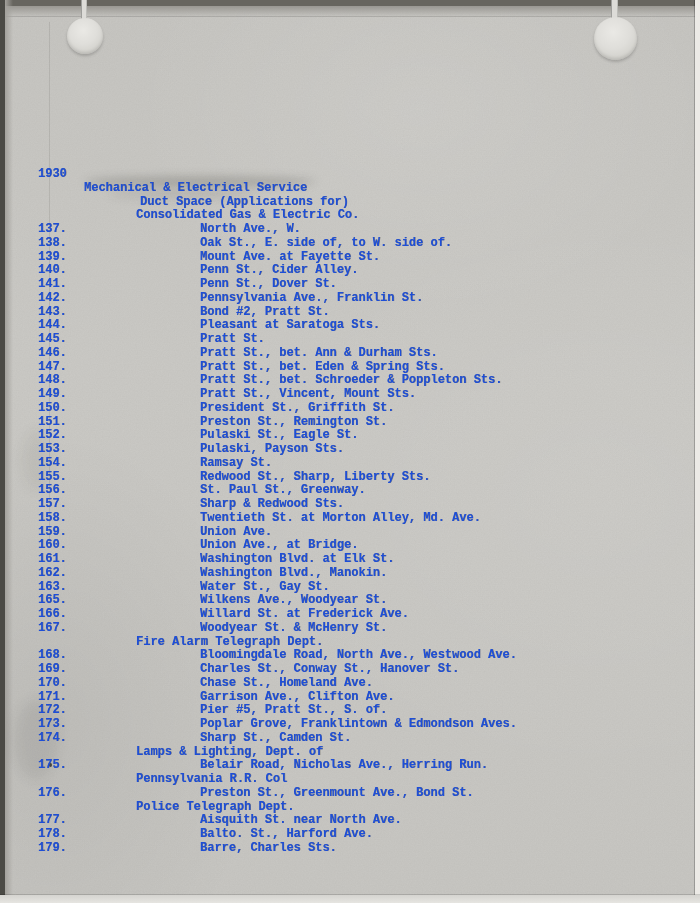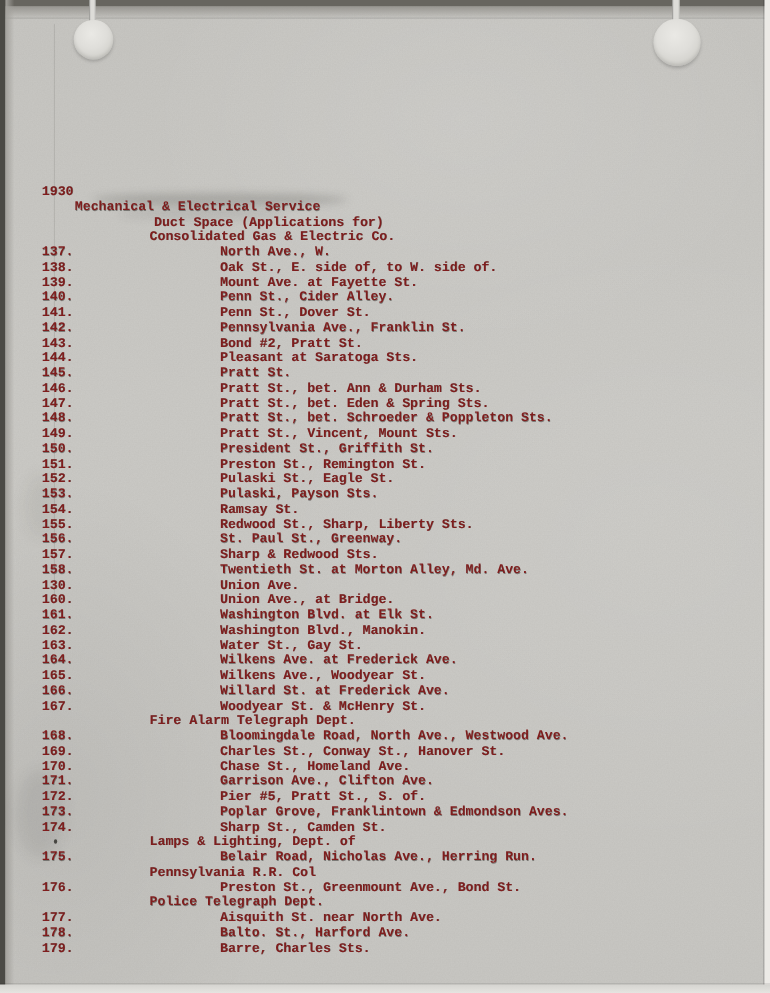--- a/index.html
+++ b/index.html
@@ -61,27 +61,27 @@
   .ink-dot{position:absolute;left:49px;top:763px;width:3px;height:4px;border-radius:50%;
     background:rgba(52,50,46,0.85);}
   .fold-line{position:absolute;left:49px;top:22px;width:1px;height:520px;background:rgba(80,78,74,0.14);}
 
   .noise{position:absolute;inset:0;pointer-events:none;}
 
   
   .doc{
     position:absolute;left:0;top:168px;width:700px;
     font:700 12px/13.75px "Liberation Mono", monospace;
-    color:#7f1d1d;
+    color:#1d4ed8;
     text-shadow:0.4px 0.4px 0.5px rgba(64,62,58,0.55);
   }
   .row{position:relative;height:13.75px;white-space:pre;}
   .row span{position:absolute;top:0;}
   .row.year .txt{left:38px;}
-  .row.h1   .txt{left:68px;}
+  .row.h1   .txt{left:84px;}
   .row.h2   .txt{left:104px;padding-left:36px;}
   .row.h3   .txt{left:136px;}
   .row.entry .num{left:38px;}
   .row.entry .txt{left:200px;}
 </style>
 </head>
 <body>
 
 <div class="scan">
   <div class="paper-tone"></div>
@@ -136,26 +136,25 @@
       <div class="row entry"><span class="num">149.</span><span class="txt">Pratt St., Vincent, Mount Sts.</span></div>
       <div class="row entry"><span class="num">150.</span><span class="txt">President St., Griffith St.</span></div>
       <div class="row entry"><span class="num">151.</span><span class="txt">Preston St., Remington St.</span></div>
       <div class="row entry"><span class="num">152.</span><span class="txt">Pulaski St., Eagle St.</span></div>
       <div class="row entry"><span class="num">153.</span><span class="txt">Pulaski, Payson Sts.</span></div>
       <div class="row entry"><span class="num">154.</span><span class="txt">Ramsay St.</span></div>
       <div class="row entry"><span class="num">155.</span><span class="txt">Redwood St., Sharp, Liberty Sts.</span></div>
       <div class="row entry"><span class="num">156.</span><span class="txt">St. Paul St., Greenway.</span></div>
       <div class="row entry"><span class="num">157.</span><span class="txt">Sharp &amp; Redwood Sts.</span></div>
       <div class="row entry"><span class="num">158.</span><span class="txt">Twentieth St. at Morton Alley, Md. Ave.</span></div>
-      <div class="row entry"><span class="num">130.</span><span class="txt">Union Ave.</span></div>
+      <div class="row entry"><span class="num">159.</span><span class="txt">Union Ave.</span></div>
       <div class="row entry"><span class="num">160.</span><span class="txt">Union Ave., at Bridge.</span></div>
       <div class="row entry"><span class="num">161.</span><span class="txt">Washington Blvd. at Elk St.</span></div>
       <div class="row entry"><span class="num">162.</span><span class="txt">Washington Blvd., Manokin.</span></div>
       <div class="row entry"><span class="num">163.</span><span class="txt">Water St., Gay St.</span></div>
-      <div class="row entry"><span class="num">164.</span><span class="txt">Wilkens Ave. at Frederick Ave.</span></div>
       <div class="row entry"><span class="num">165.</span><span class="txt">Wilkens Ave., Woodyear St.</span></div>
       <div class="row entry"><span class="num">166.</span><span class="txt">Willard St. at Frederick Ave.</span></div>
       <div class="row entry"><span class="num">167.</span><span class="txt">Woodyear St. &amp; McHenry St.</span></div>
       <div class="row h3"><span class="txt">Fire Alarm Telegraph Dept.</span></div>
       <div class="row entry"><span class="num">168.</span><span class="txt">Bloomingdale Road, North Ave., Westwood Ave.</span></div>
       <div class="row entry"><span class="num">169.</span><span class="txt">Charles St., Conway St., Hanover St.</span></div>
       <div class="row entry"><span class="num">170.</span><span class="txt">Chase St., Homeland Ave.</span></div>
       <div class="row entry"><span class="num">171.</span><span class="txt">Garrison Ave., Clifton Ave.</span></div>
       <div class="row entry"><span class="num">172.</span><span class="txt">Pier #5, Pratt St., S. of.</span></div>
       <div class="row entry"><span class="num">173.</span><span class="txt">Poplar Grove, Franklintown &amp; Edmondson Aves.</span></div>

